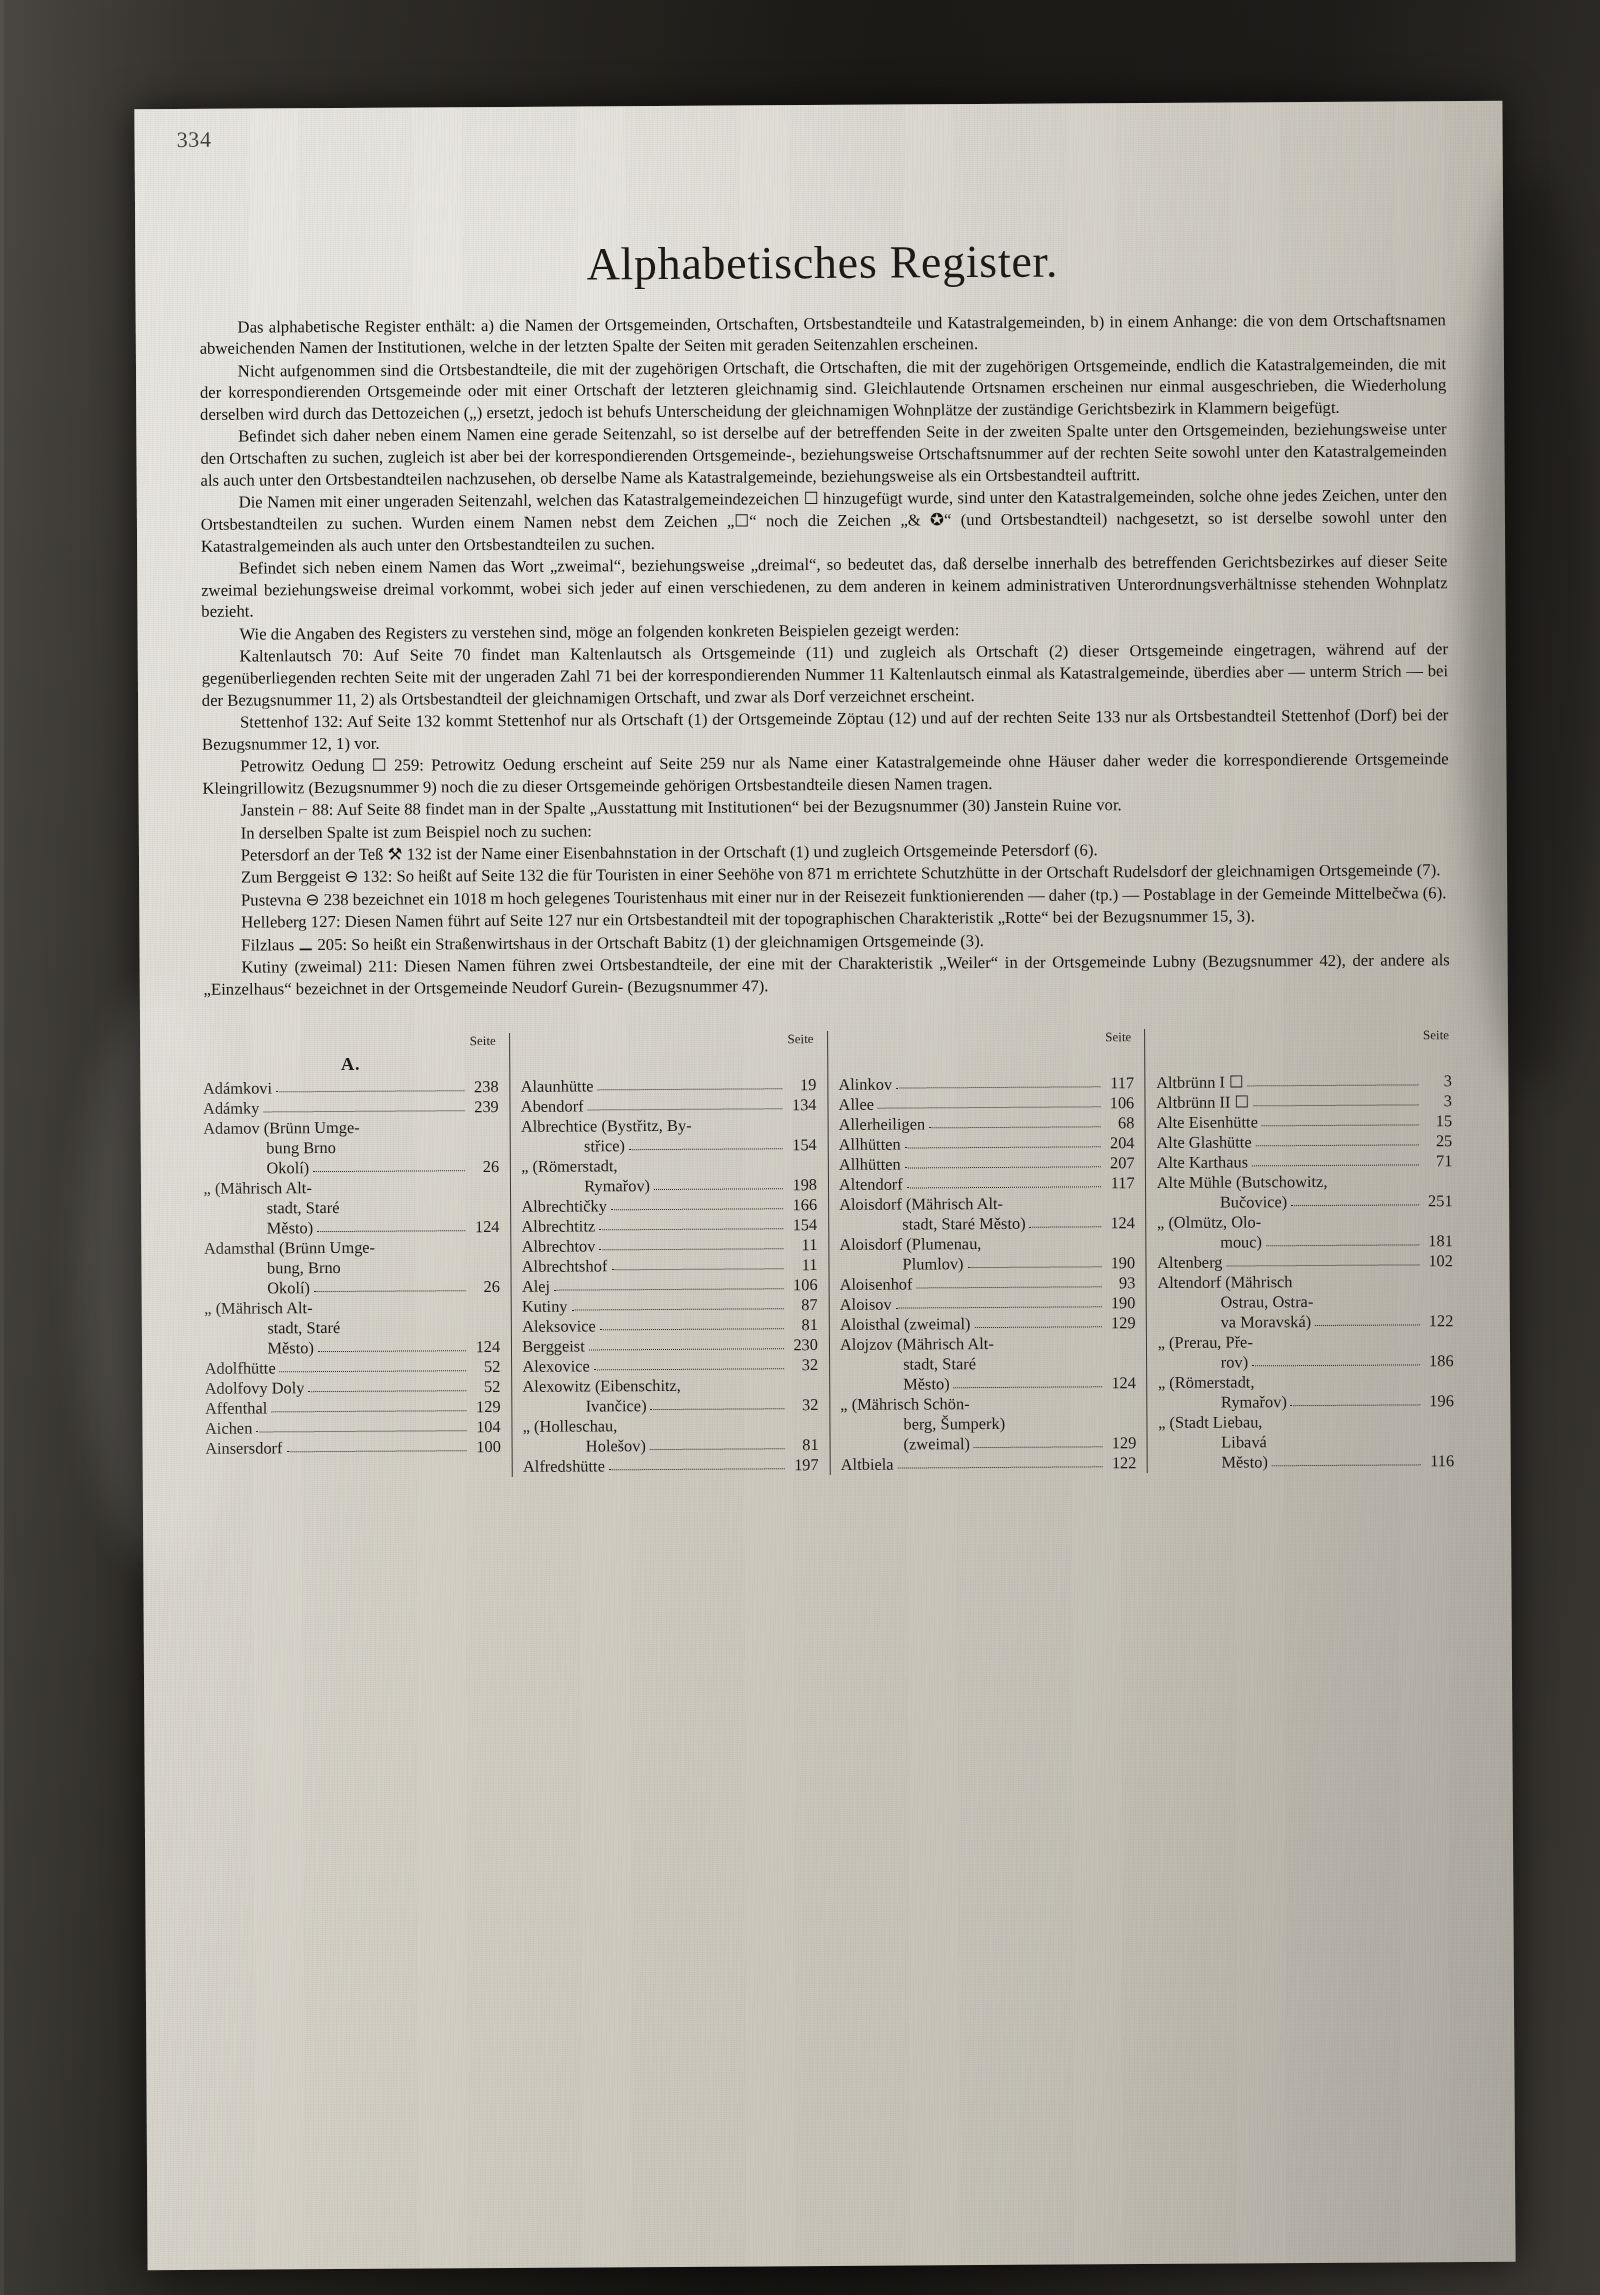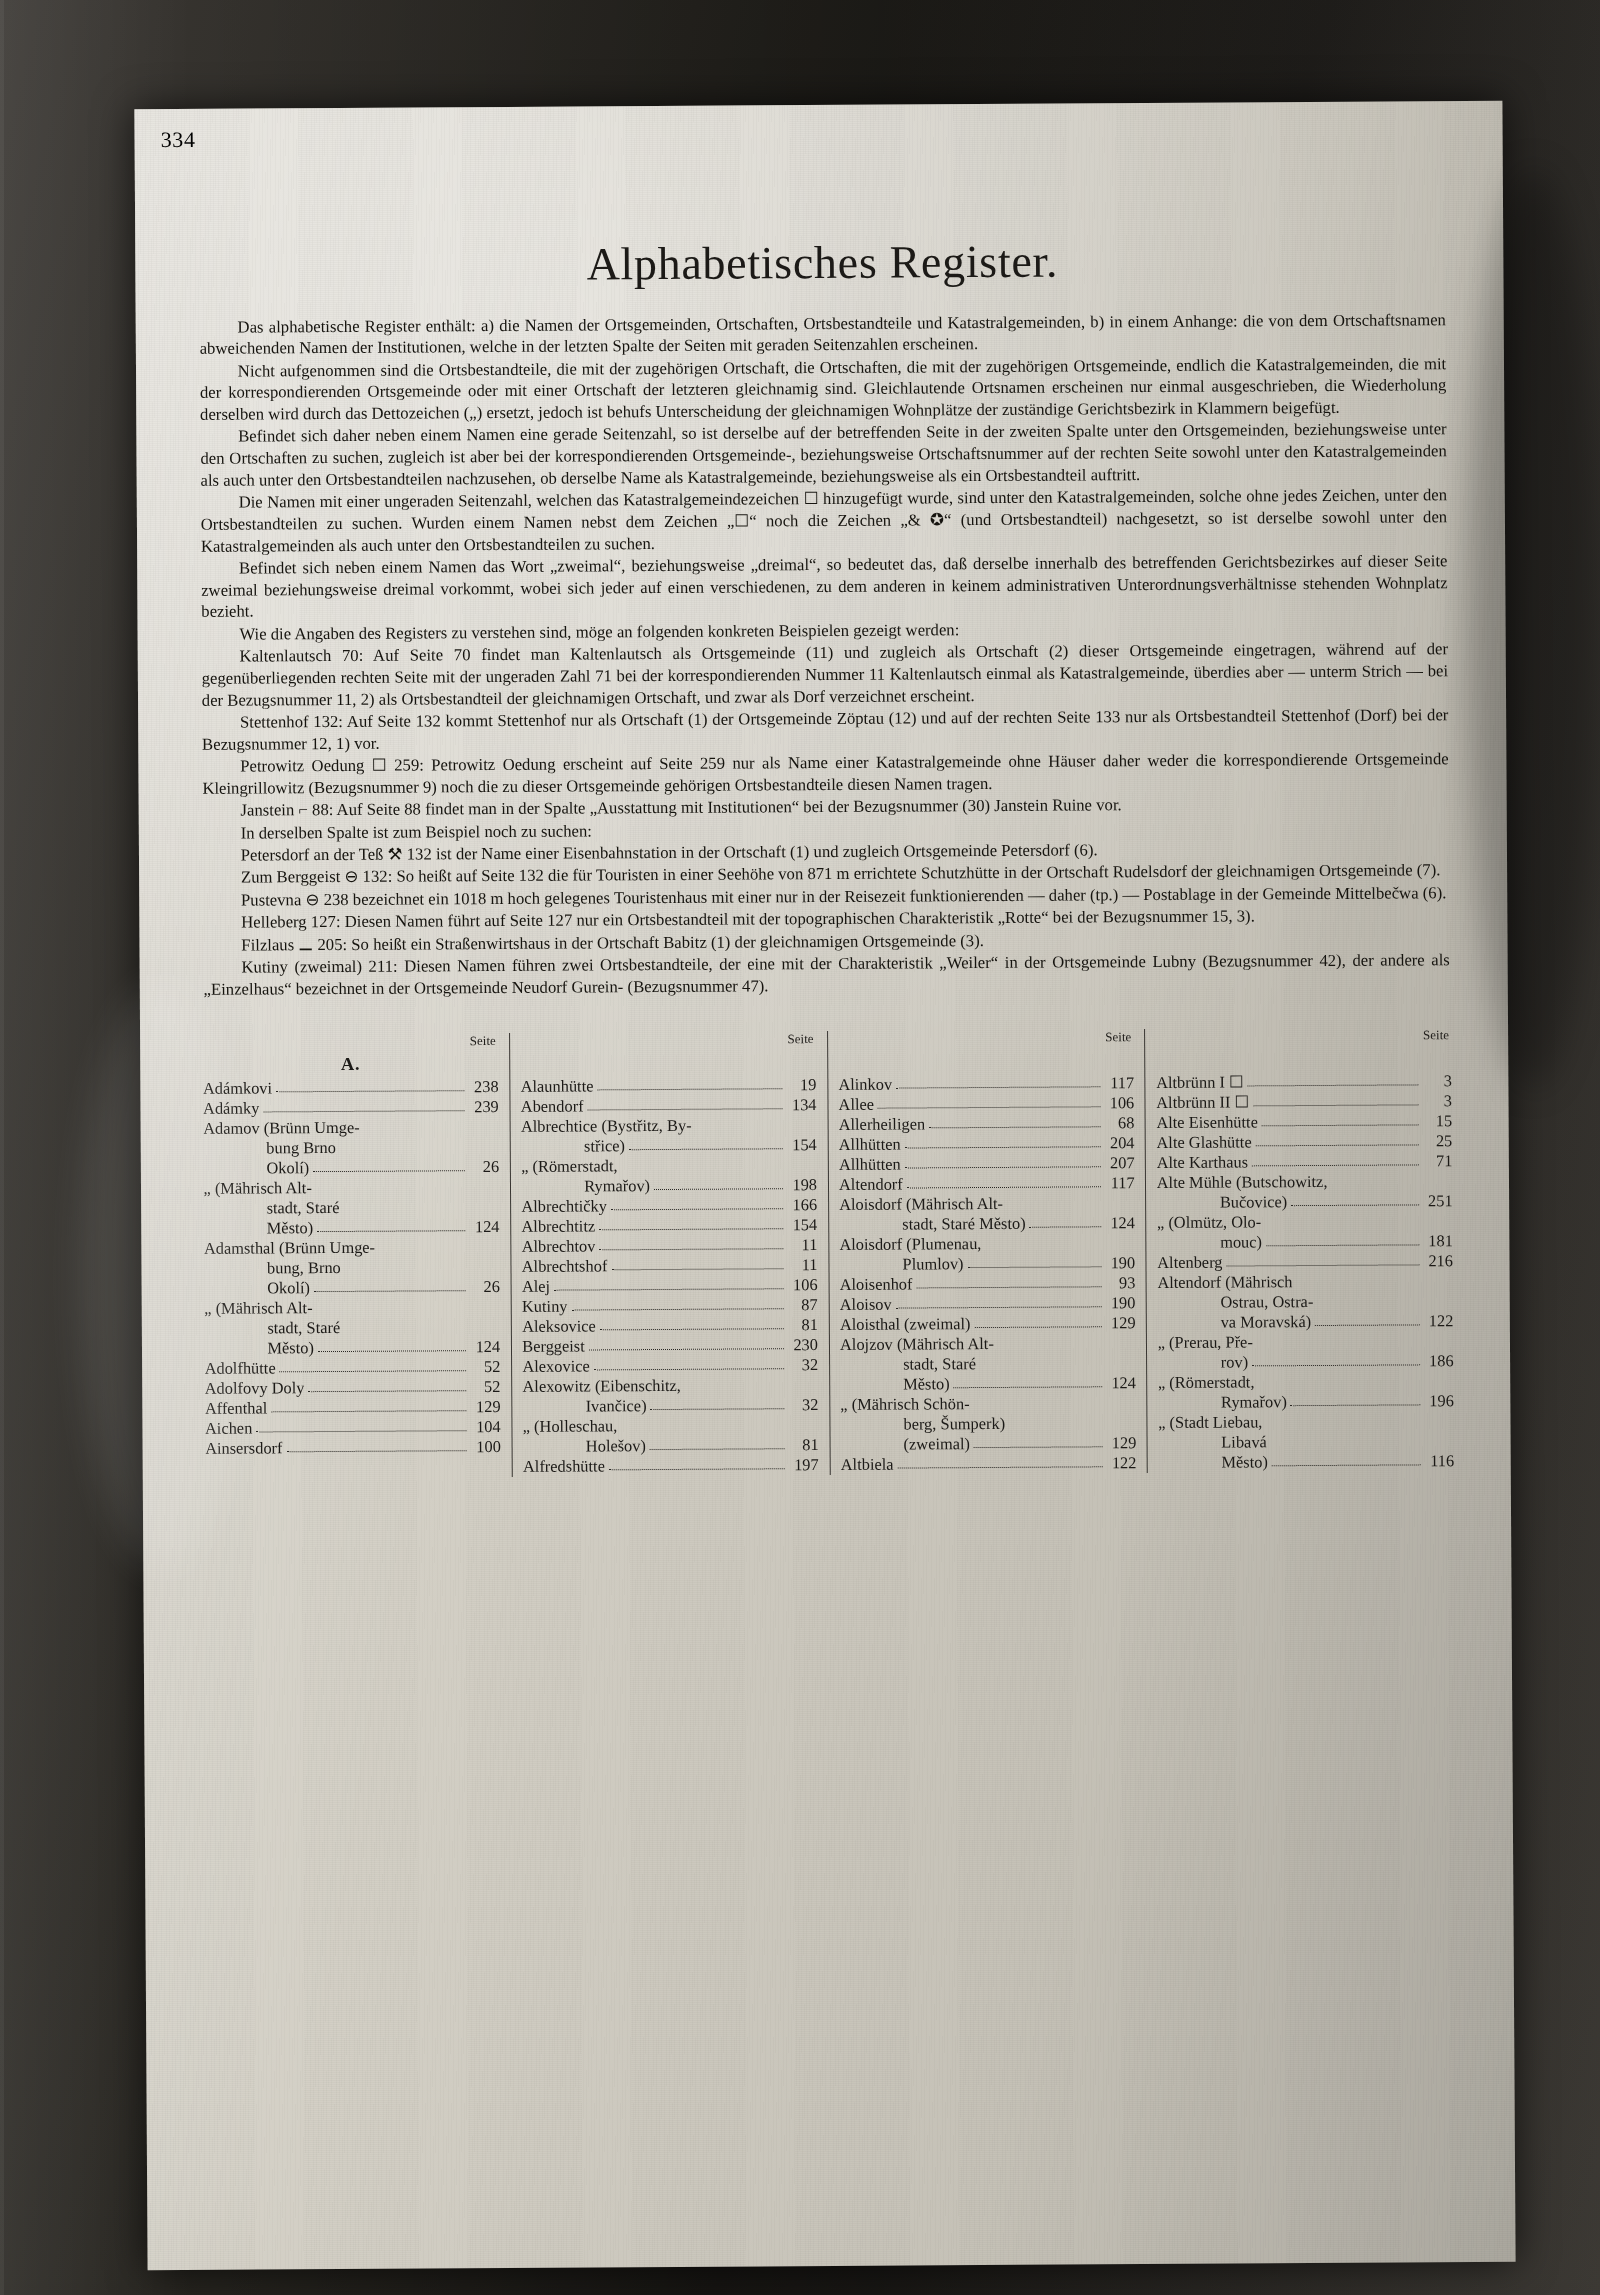--- a/index.html
+++ b/index.html
@@ -43,24 +43,24 @@
   }
   .paper-inner{
     position:absolute;
     left:0; top:0; right:0; bottom:0;
     padding:26px 46px 19.6px 52px;
     box-sizing:border-box;
     color:#1c1a17;
   }
   .folio{
     position:absolute;
-    left:26px; top:18.3px;
+    left:42px; top:18.3px;
     font-size:22px;
     letter-spacing:0.7px;
-    color:#000000;
+    color:#404040;
   }
   h1.title{
     text-align:center;
     font-size:46px;
     font-weight:normal;
     margin:105px 0 23.6px 0;
     letter-spacing:0.7px;
     font-family:"Liberation Serif", serif;
   }
   .intro{
@@ -528,21 +528,21 @@
             <span class="pg"></span>
           </div>
           <div class="entry ind2">
             <span class="name">mouc)</span>
             <span class="dots"></span>
             <span class="pg">181</span>
           </div>
           <div class="entry">
             <span class="name">Altenberg</span>
             <span class="dots"></span>
-            <span class="pg">216</span>
+            <span class="pg">102</span>
           </div>
           <div class="entry nodots">
             <span class="name">Altendorf      (Mährisch</span>
             <span class="dots"></span>
             <span class="pg"></span>
           </div>
           <div class="entry ind2 nodots">
             <span class="name">Ostrau, Ostra-</span>
             <span class="dots"></span>
             <span class="pg"></span>

